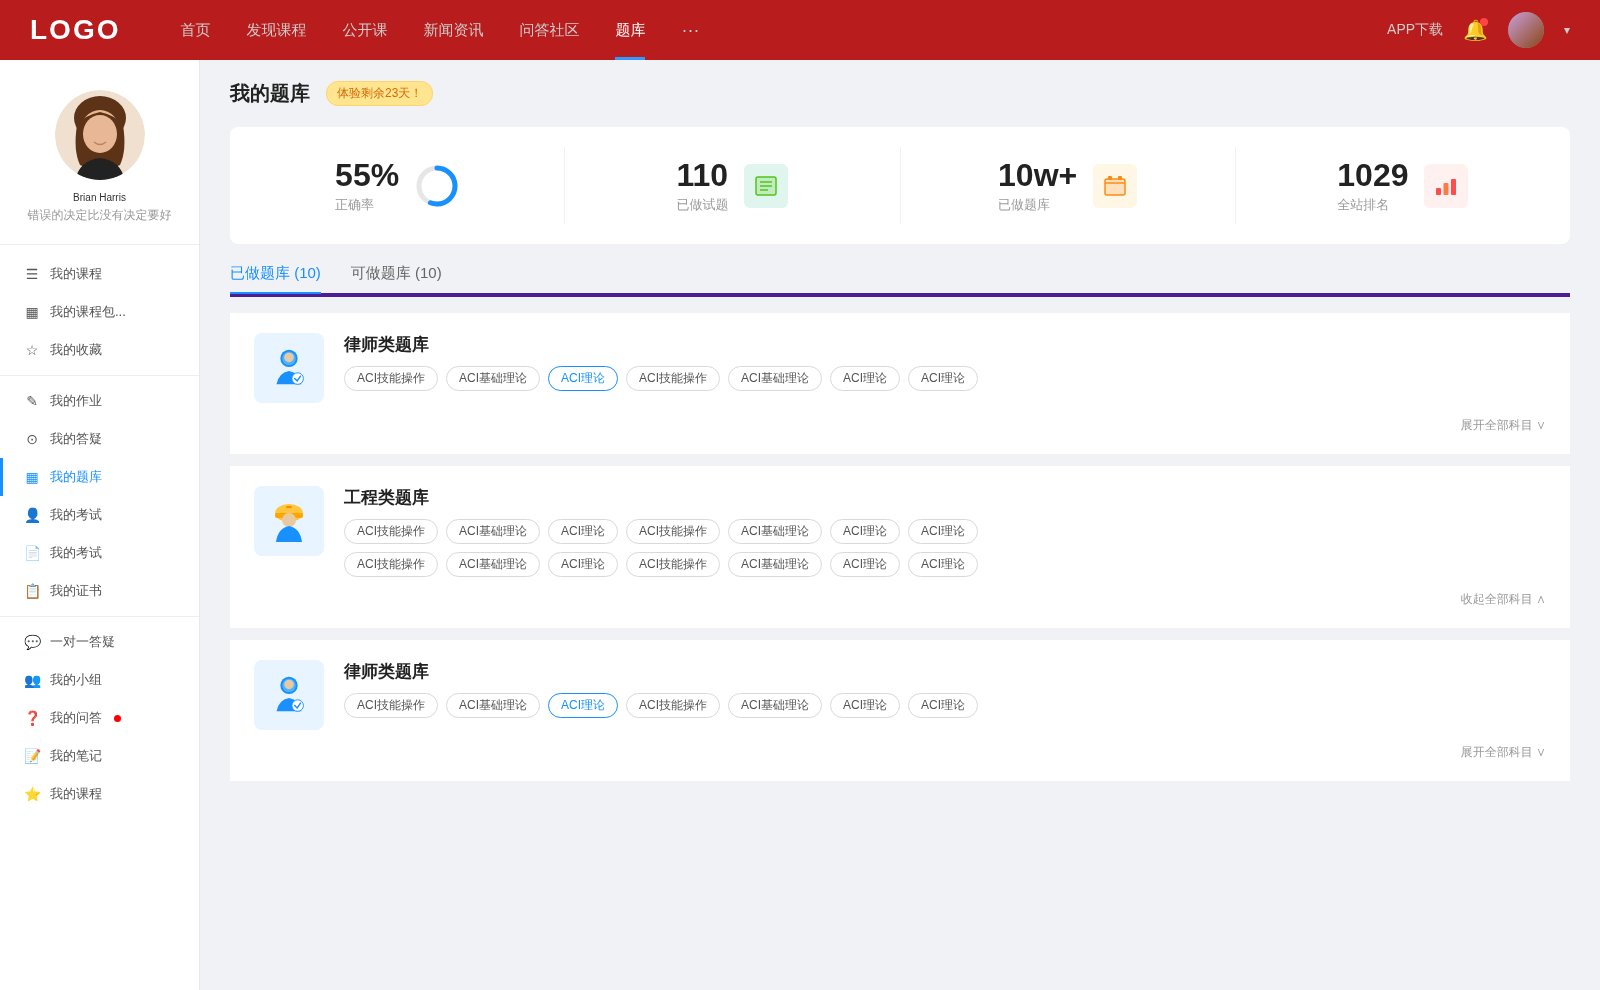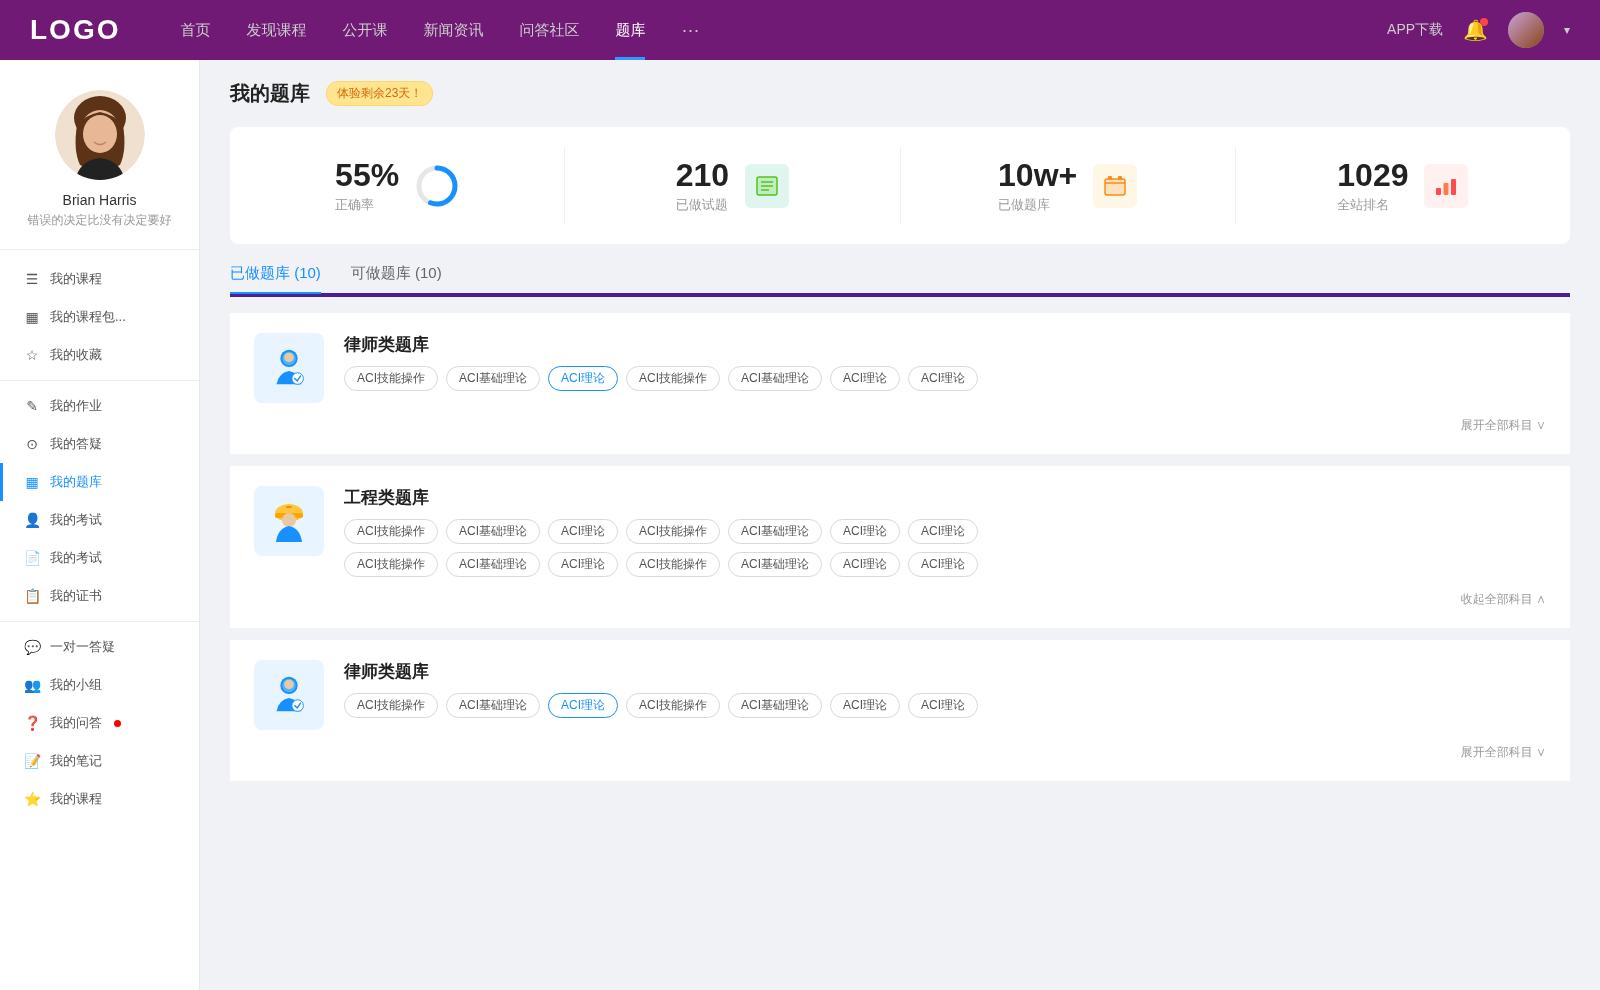--- a/index.html
+++ b/index.html
@@ -1,20 +1,20 @@
 <!DOCTYPE html>
 <html><head>
   <meta charset="utf-8">
   <style>
     * { box-sizing: border-box; margin: 0; padding: 0; }
     body { font-family: 'PingFang SC', 'Microsoft YaHei', sans-serif; background: #f5f5f5; color: #333; }
 
     
     .navbar {
-      background: #701a75;
+      background: #b91c1c;
       height: 60px;
       display: flex;
       align-items: center;
       padding: 0 30px;
       position: relative;
       z-index: 10;
     }
     .navbar-logo {
       color: white;
       font-size: 28px;
@@ -103,21 +103,21 @@
       border-bottom: 1px solid #eee;
       margin-bottom: 10px;
     }
     .sidebar-avatar {
       width: 90px; height: 90px;
       border-radius: 50%;
       overflow: hidden;
       margin-bottom: 12px;
     }
     .sidebar-name {
-      font-size: 14px;
+      font-size: 10px;
       font-weight: 500;
       color: #333;
       margin-bottom: 4px;
     }
     .sidebar-motto {
       font-size: 12px;
       color: #999;
     }
     .sidebar-menu { list-style: none; }
     .sidebar-menu-item {
@@ -460,21 +460,21 @@
         <div class="pie-chart-container">
           <svg width="44" height="44" viewBox="0 0 44 44">
             <circle cx="22" cy="22" r="18" fill="none" stroke="#e6e6e6" stroke-width="5"></circle>
             <circle cx="22" cy="22" r="18" fill="none" stroke="#1890ff" stroke-width="5" stroke-dasharray="62.83 113.1" stroke-linecap="round"></circle>
           </svg>
         </div>
       </div>
 
       <div class="stat-item">
         <div class="stat-value-group">
-          <div class="stat-value">210</div>
+          <div class="stat-value">110</div>
           <div class="stat-label">已做试题</div>
         </div>
         <div class="stat-icon" style="background:#e0f5ed; width:44px; height:44px; border-radius:6px; display:flex; align-items:center; justify-content:center;">
           <svg width="24" height="24" viewBox="0 0 24 24" fill="none">
               <rect x="2" y="3" width="20" height="18" rx="2" fill="#52c41a" opacity="0.2"></rect>
               <rect x="2" y="3" width="20" height="18" rx="2" stroke="#52c41a" stroke-width="1.5"></rect>
               <line x1="6" y1="8" x2="18" y2="8" stroke="#52c41a" stroke-width="1.5"></line>
               <line x1="6" y1="12" x2="18" y2="12" stroke="#52c41a" stroke-width="1.5"></line>
               <line x1="6" y1="16" x2="14" y2="16" stroke="#52c41a" stroke-width="1.5"></line>
             </svg>

